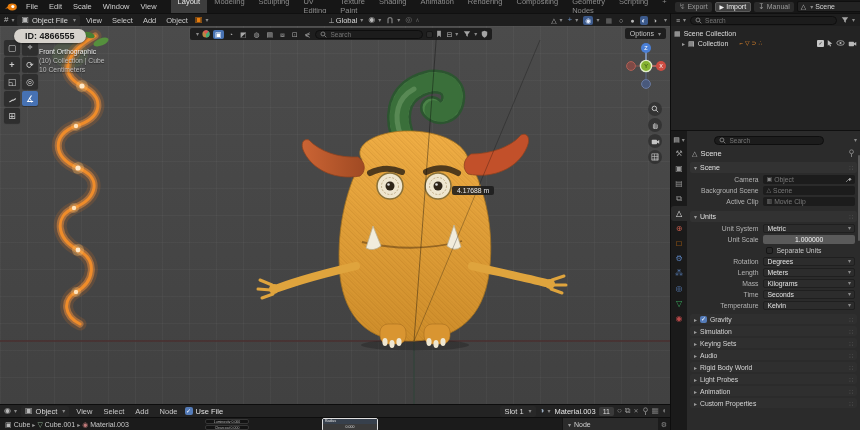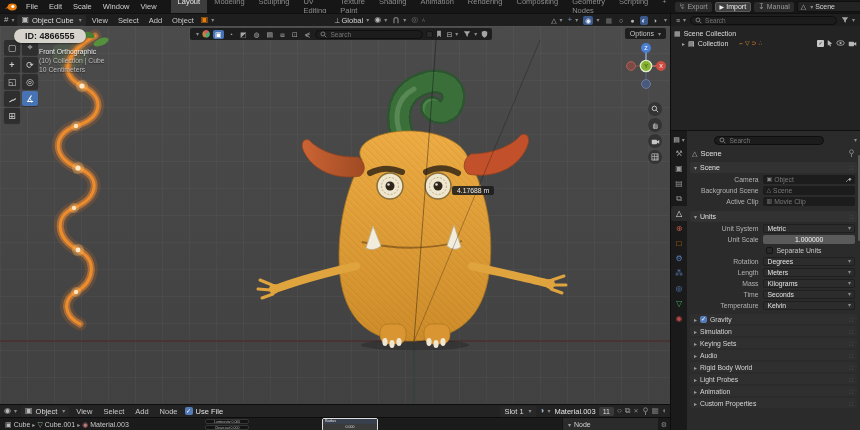--- a/index.html
+++ b/index.html
@@ -156,21 +156,21 @@
 
     <div class="leftcol">
 
       <div class="vph">
         <span class="icbtn">
             <span class="ig">#</span>
             <span class="dv">▾</span>
           </span>
         <span class="mode">
             <span class="ig">▣</span>
-            <span>Object Cube</span>
+            <span>Object File</span>
             <span class="dv">▾</span>
           </span>
         <span class="hmenu">View</span>
         <span class="hmenu">Select</span>
         <span class="hmenu">Add</span>
         <span class="hmenu">Object</span>
         <span class="icbtn">
             <span class="ig" style="color:#e87d0d">▣</span>
             <span class="dv">▾</span>
           </span>

